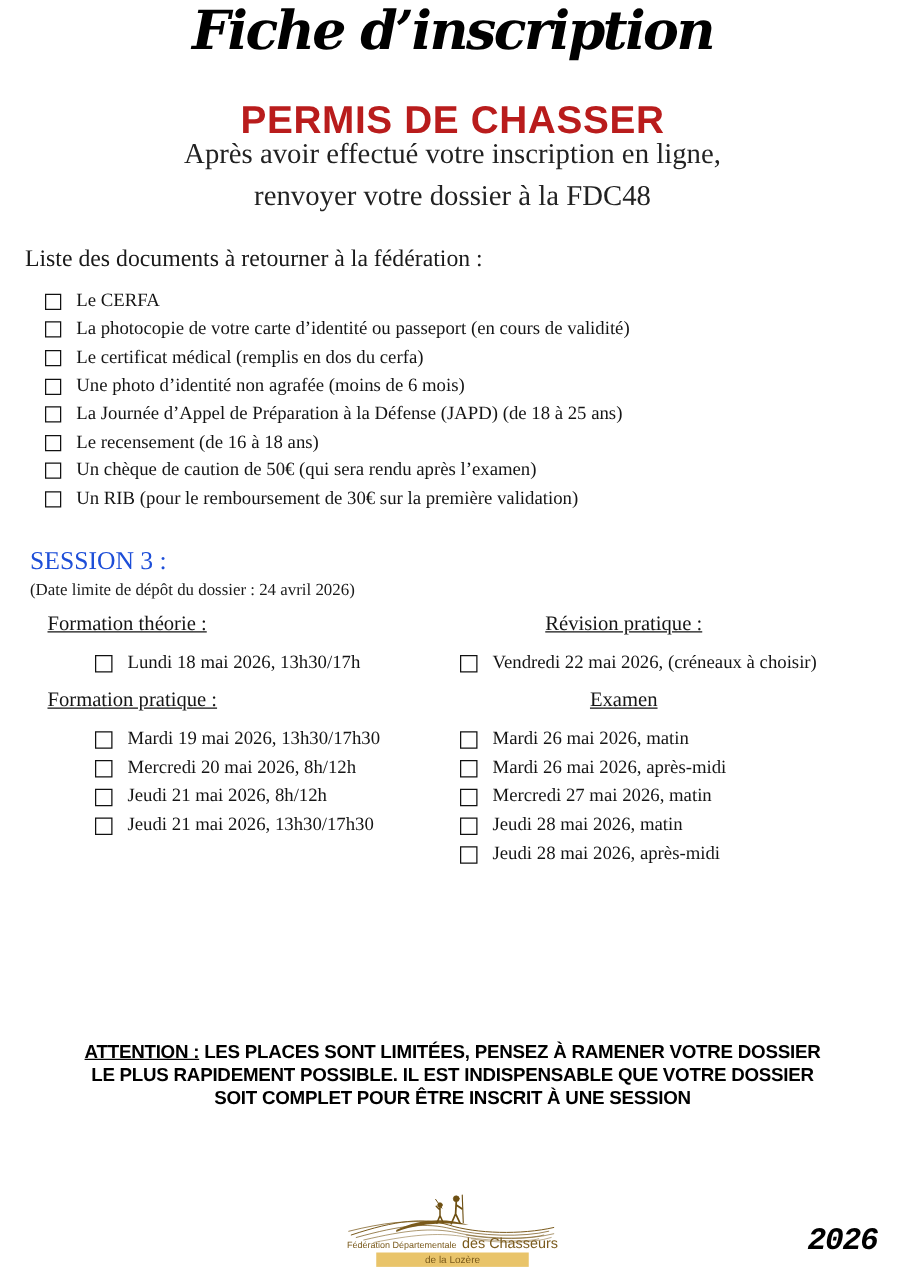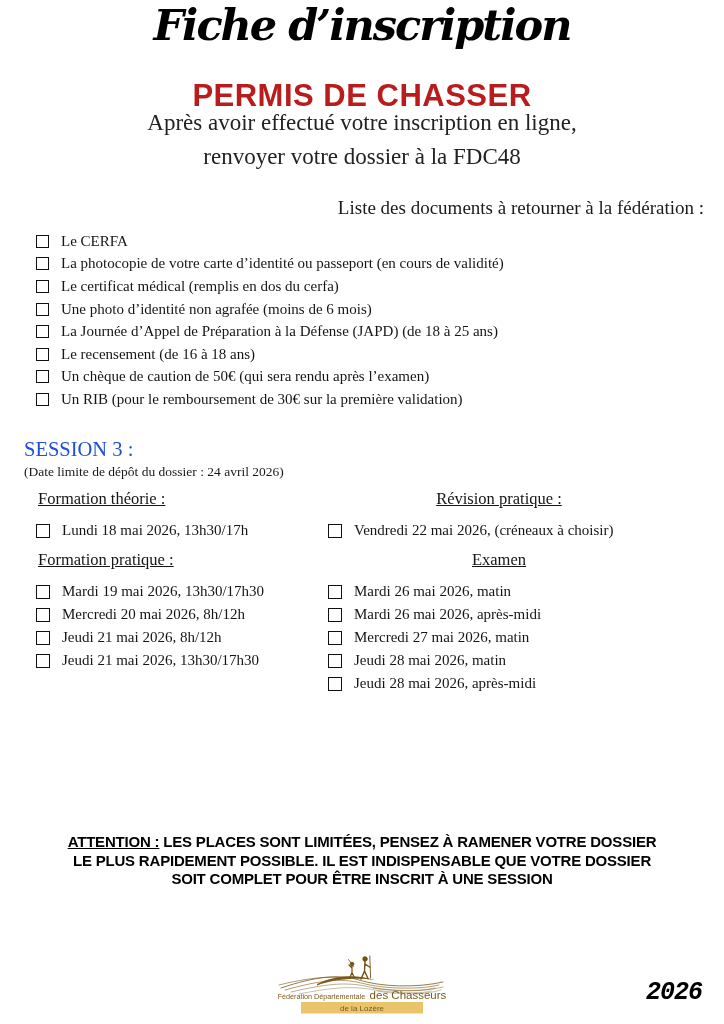--- a/index.html
+++ b/index.html
@@ -50,21 +50,20 @@
 
   
   .documents {
     position: absolute;
     top: 197px; left: 20px; right: 20px;
   }
   .documents-heading {
     font-size: 19px;
     color: #1a1a1a;
     margin: 0 0 11px 0;
-    text-align: right;
   }
   .doc-list { margin-left: 16px; }
   .check-row {
     display: flex;
     align-items: center;
     height: 22.6px;
   }
   .checkbox {
     width: 11px; height: 11px;
     border: 1.7px solid #111;
@@ -90,21 +89,21 @@
   .col { position: absolute; top: 489px; }
   .col-left  { left: 36px;  width: 285px; }
   .col-right { left: 328px; width: 340px; text-align: center; }
   .sec-heading {
     font-size: 16.5px;
     text-decoration: underline;
     margin: 0 0 9px 2px;
     height: 21px;
   }
   .sec-heading.second { margin-top: 8px; }
-  .col .check-row { height: 23px; }
+  .col .check-row { height: 23px; margin-left: 40px; }
   .col .checkbox { width: 12px; height: 12px; }
 
   
   .attention {
     position: absolute;
     top: 833px; left: 22px; width: 680px;
     text-align: center;
     font-family: "Liberation Sans", sans-serif;
     font-weight: bold;
     font-size: 15px;

